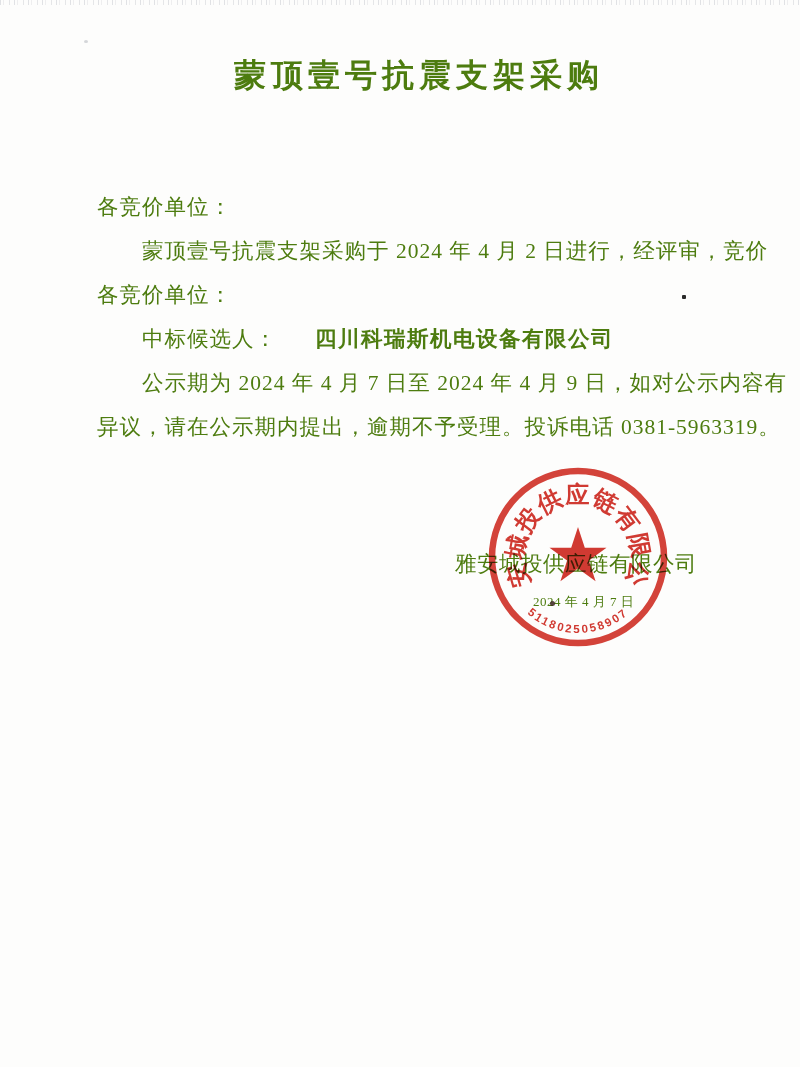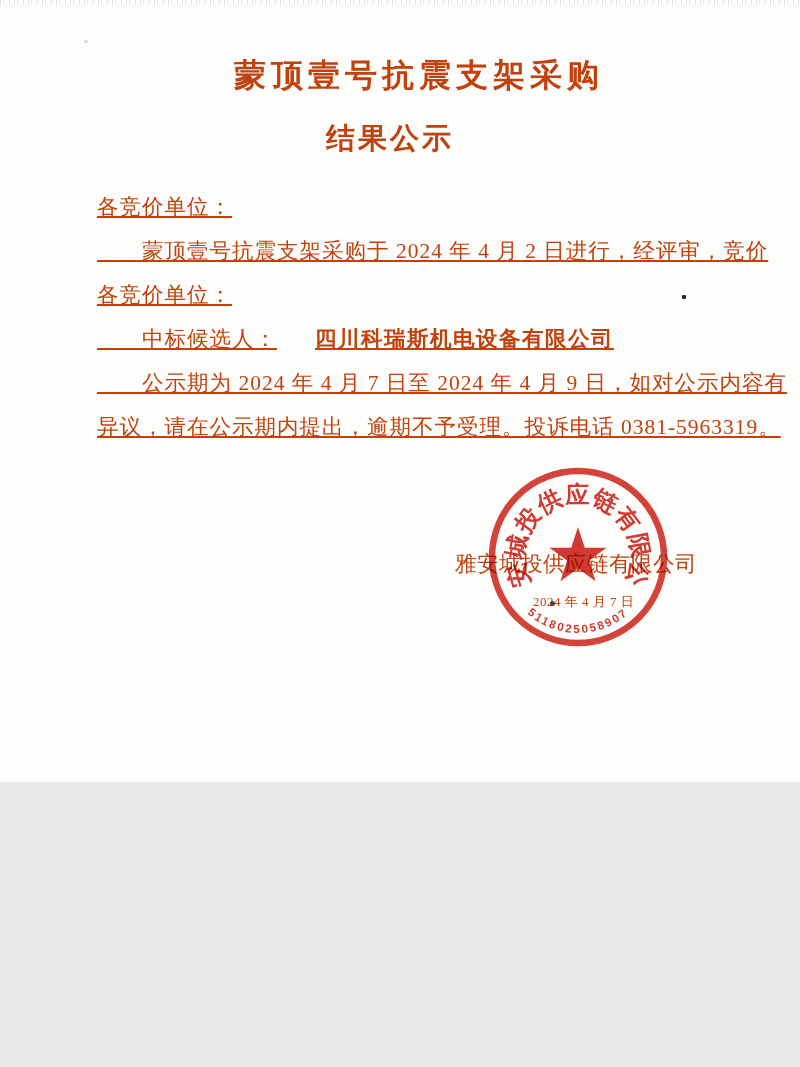--- a/index.html
+++ b/index.html
@@ -4,25 +4,25 @@
 <style>
   html, body {
     margin: 0;
     padding: 0;
     background: #e8e8e8;
     font-family: "Liberation Serif", serif;
   }
   .page {
     position: relative;
     width: 800px;
-    height: 782px;
+    height: 1067px;
     margin: 0 auto;
     background: #fdfdfc;
     overflow: hidden;
-    color: #c2410c;
+    color: #4d7c0f;
   }
   
   .top-noise {
     position: absolute;
     left: 0; top: 0;
     width: 100%; height: 5px;
     background: repeating-linear-gradient(90deg,
       rgba(130,135,150,.45) 0 1px, rgba(0,0,0,0) 1px 3px,
       rgba(150,150,165,.3) 3px 4px, rgba(0,0,0,0) 4px 9px,
       rgba(120,125,140,.35) 9px 10px, rgba(0,0,0,0) 10px 14px);
@@ -50,21 +50,20 @@
     left: 97px; top: 184px;
     width: 640px;
   }
   .line {
     height: 44px;
     display: flex;
     align-items: center;
     font-size: 21.5px;
     letter-spacing: 1px;
     white-space: nowrap;
-    text-decoration: underline;
   }
   .winner-name {
     font-family: "Liberation Sans", sans-serif;
     font-weight: 700;
     letter-spacing: 1.5px;
     margin-left: 38px;
   }
   .sig-company {
     position: absolute;
     left: 455px; top: 549px;
@@ -124,21 +123,20 @@
 </style>
 </head>
 <body>
 
 <div class="page">
 
   <div class="top-noise"></div>
 
   <div class="title-line1">蒙顶壹号抗震支架采购</div>
 
-  <div class="title-line2">结果公示</div>
 
   <div class="body-block">
     <div class="line">各竞价单位：</div>
     <div class="line">　　蒙顶壹号抗震支架采购于 2024 年 4 月 2 日进行，经评审，竞价</div>
     <div class="line">各竞价单位：</div>
     <div class="line">
       <span>　　中标候选人：</span>
         <span class="winner-name">四川科瑞斯机电设备有限公司</span>
     </div>
     <div class="line">　　公示期为 2024 年 4 月 7 日至 2024 年 4 月 9 日，如对公示内容有</div>

